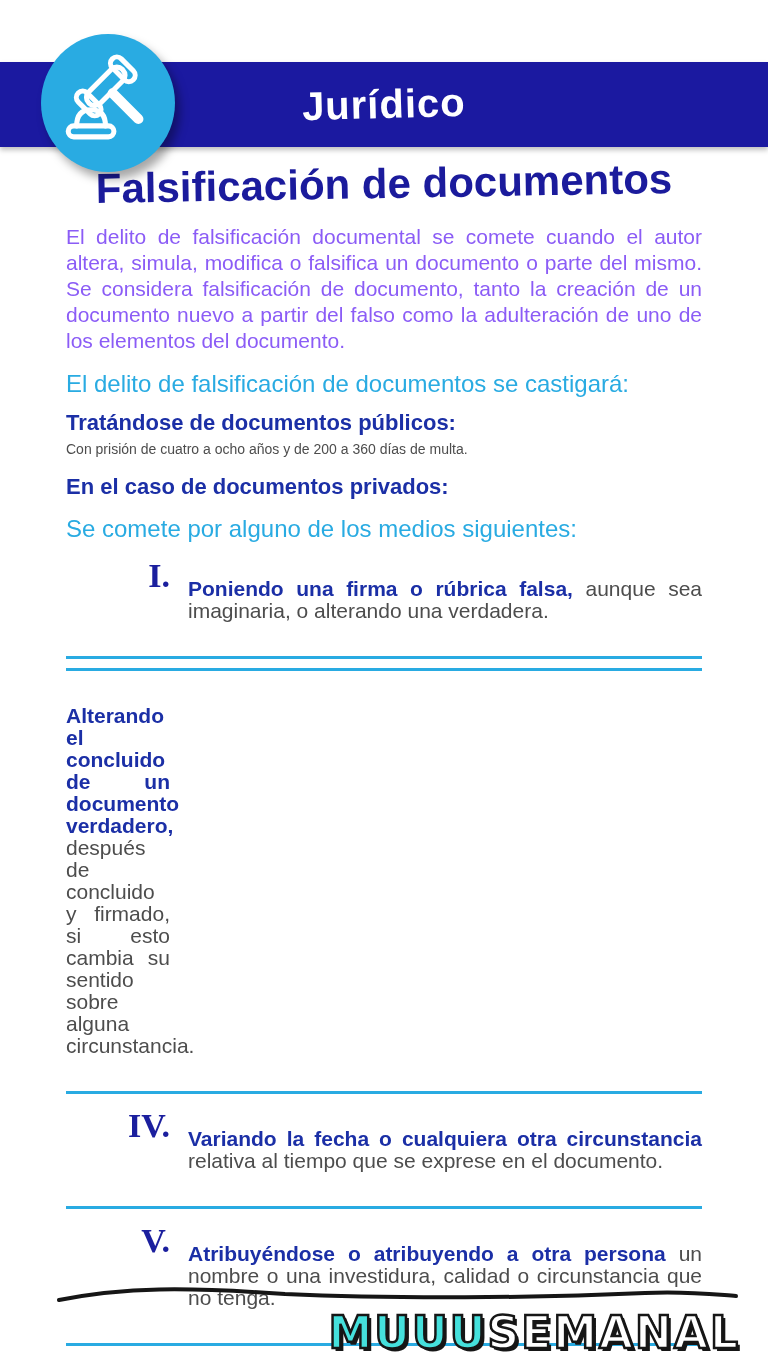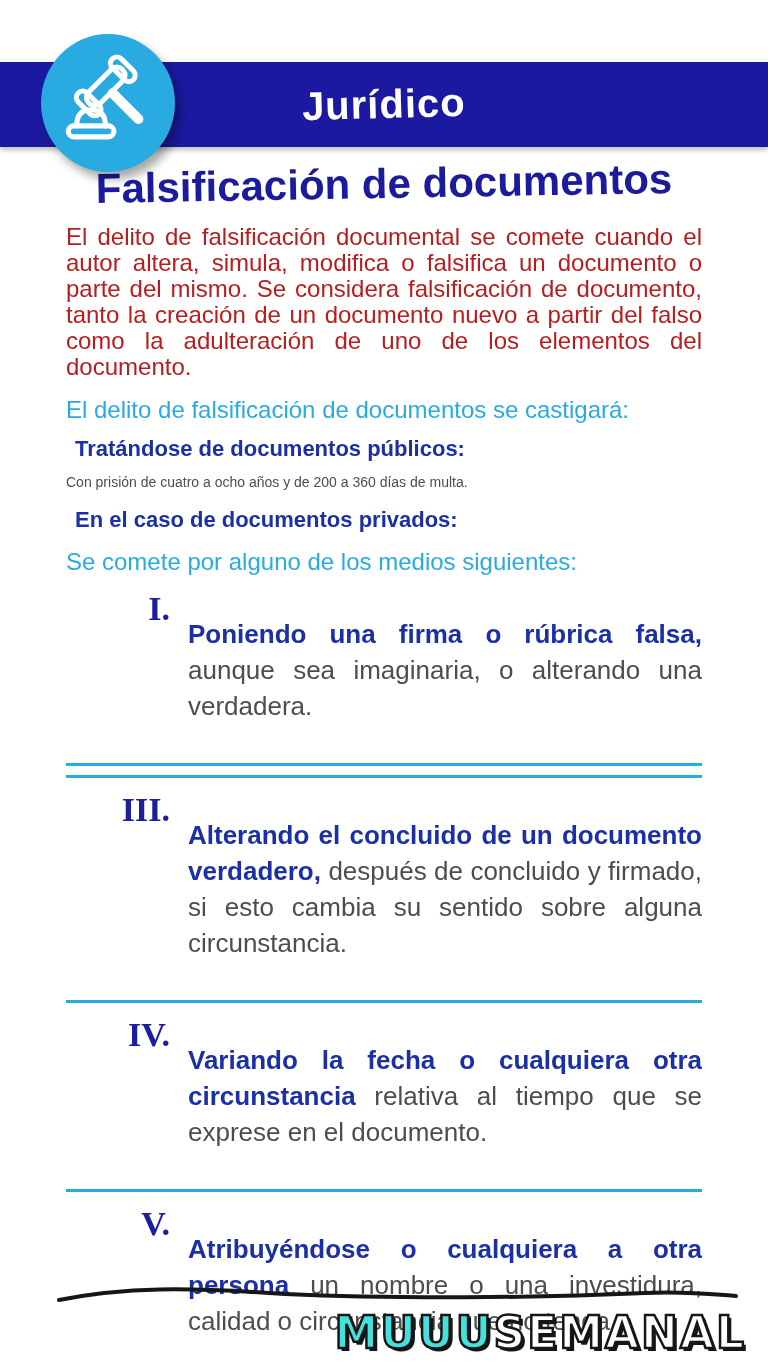--- a/index.html
+++ b/index.html
@@ -42,32 +42,32 @@
     font-size:42px;font-weight:700;
     letter-spacing:0px;
     transform:rotate(-1deg);
   }
   
   .content{
     position:absolute;left:66px;top:224px;width:636px;
   }
   .intro{
     margin:0 0 0 0;
-    font-size:24px;line-height:26px;
+    font-size:21px;line-height:26px;
     text-align:justify;
-    color:#b91c1c;
+    color:#8b5cf6;
   }
   .cyan-heading{
     margin:16px 0 0 0;
     color:#29abe2;
     font-size:24px;font-weight:400;line-height:28px;
   }
   .case{margin-top:12px;}
   .case-label{
-    margin:9px;
+    margin:0;
     color:#1b2fa6;
     font-size:22px;font-weight:800;line-height:25px;
   }
   .case-text{
     margin:2px 0 0 0;
     font-size:14px;line-height:25px;
     color:#4d4d4d;
   }
   .means-list{margin-top:10px;}
   .mean-item{
@@ -78,39 +78,39 @@
   }
   .numeral{
     font-family:"Liberation Serif","DejaVu Serif",serif;
     font-weight:700;
     font-size:34px;line-height:34px;
     color:#1b1f9e;
     text-align:right;
     padding-top:2px;
   }
   .mean-text{
-    font-size:26px;line-height:36px;
+    font-size:21px;line-height:22px;
     text-align:justify;
     color:#4d4d4d;
   }
   .mean-lead{
     color:#1b2fa6;font-weight:800;
   }
   .separator{
     border:none;height:3px;
     background:#29abe2;
     margin:9px 0;
   }
   
   .squiggle{
     position:absolute;left:55px;bottom:60px;
     width:685px;height:22px;
   }
   .brand{
-    position:absolute;right:22px;bottom:8px;
+    position:absolute;right:28px;bottom:8px;
     font-family:"DejaVu Sans","Liberation Sans",sans-serif;
     font-weight:900;
     font-size:44px;line-height:48px;
     letter-spacing:2px;
     white-space:nowrap;
   }
   .brand span{
     -webkit-text-stroke:2.5px #161616;
     text-shadow:3px 3px 0 #161616;
   }
@@ -166,34 +166,33 @@
 
       <div class="mean-item">
         <div class="numeral">I.</div>
         <p class="mean-text"><span class="mean-lead">Poniendo una firma o rúbrica falsa,</span> <span>aunque sea imaginaria, o alterando una verdadera.</span></p>
       </div>
       <hr class="separator">
 
       <hr class="separator">
 
       <div class="mean-item">
-        <div class="numeral">III.</div>
         <p class="mean-text"><span class="mean-lead">Alterando el concluido de un documento verdadero,</span> <span>después de concluido y firmado, si esto cambia su sentido sobre alguna circunstancia.</span></p>
       </div>
       <hr class="separator">
 
       <div class="mean-item">
         <div class="numeral">IV.</div>
         <p class="mean-text"><span class="mean-lead">Variando la fecha o cualquiera otra circunstancia</span> <span>relativa al tiempo que se exprese en el documento.</span></p>
       </div>
       <hr class="separator">
 
       <div class="mean-item">
         <div class="numeral">V.</div>
-        <p class="mean-text"><span class="mean-lead">Atribuyéndose o cualquiera a otra persona</span> <span>un nombre o una investidura, calidad o circunstancia que no tenga.</span></p>
+        <p class="mean-text"><span class="mean-lead">Atribuyéndose o atribuyendo a otra persona</span> <span>un nombre o una investidura, calidad o circunstancia que no tenga.</span></p>
       </div>
       <hr class="separator">
 
       <div class="mean-item">
         <div class="numeral">VI.</div>
         <p class="mean-text"><span class="mean-lead">Redactando un documento en términos que cambien,</span> <span>en otra que varíen, la declaración, las obligaciones o los derechos.</span></p>
       </div>
 
     </section>
   </main>

